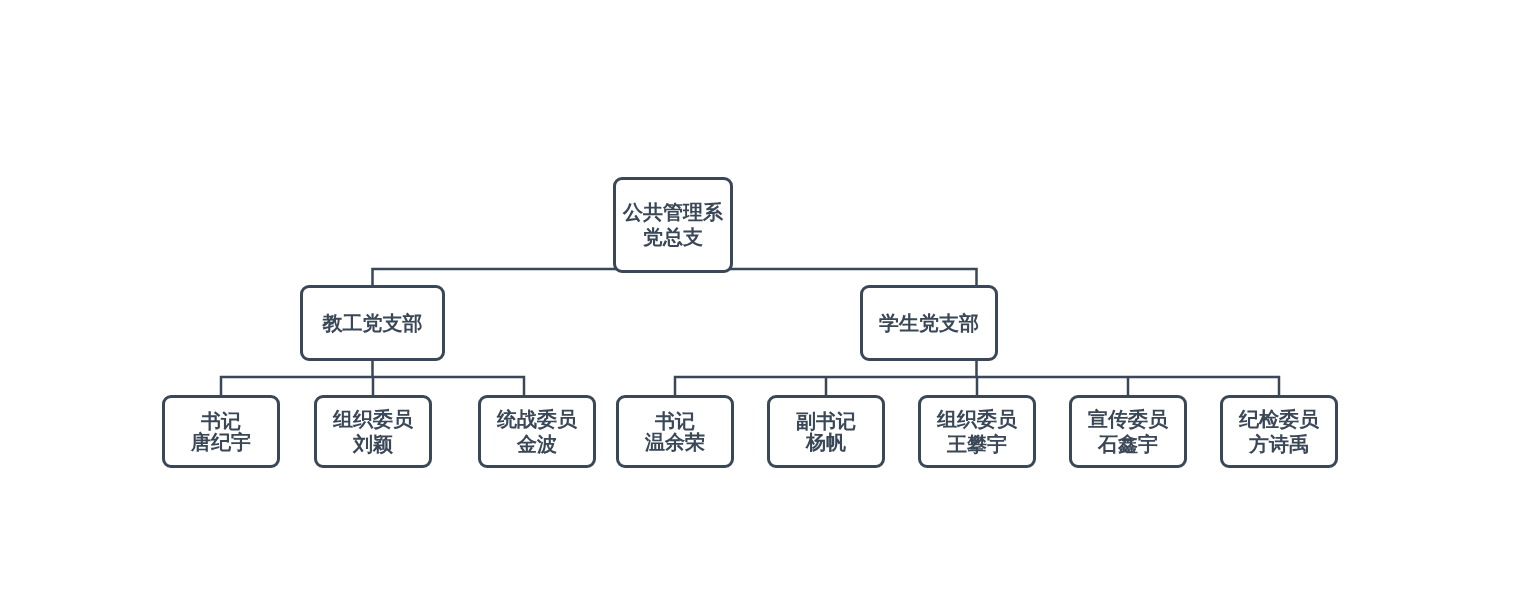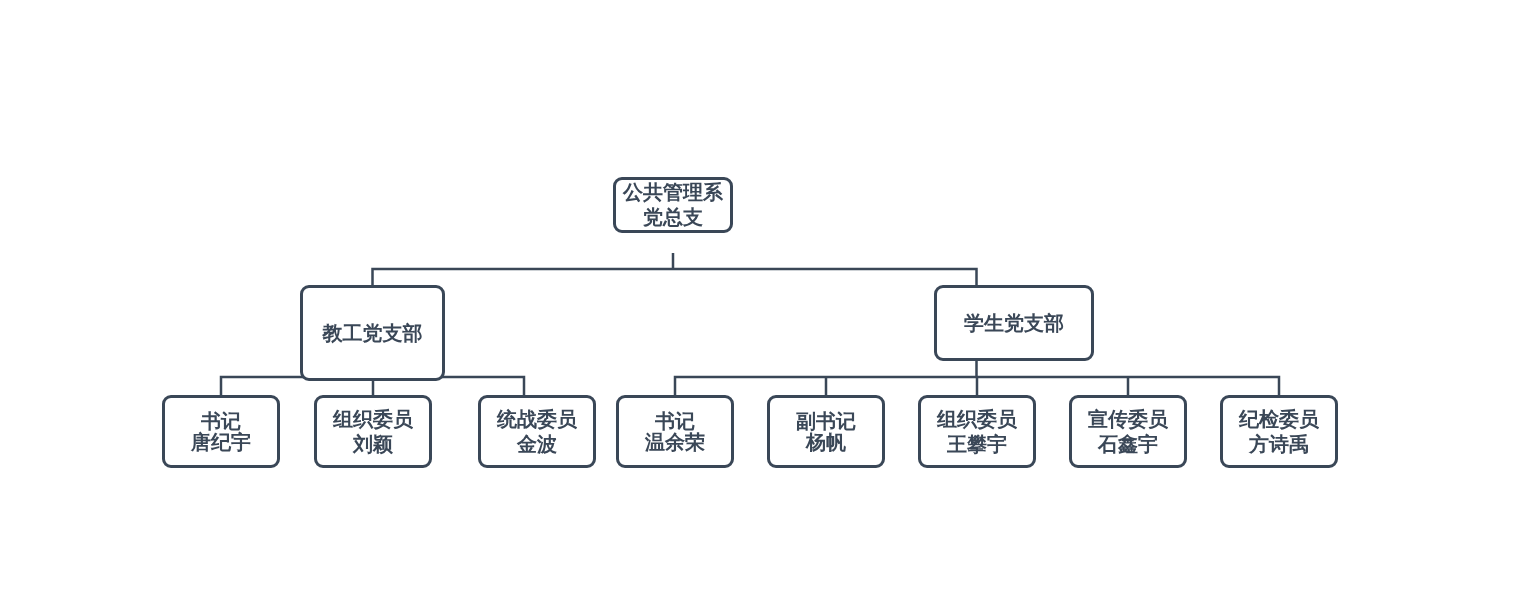--- a/index.html
+++ b/index.html
@@ -56,30 +56,30 @@
 <body>
 
 <div class="canvas">
 
   <svg class="connectors" width="1517" height="607" viewBox="0 0 1517 607" aria-hidden="true">
     <path d="M673 253 L673 269 M372.5 285 L372.5 269 L976.5 269 L976.5 285"></path>
     <path d="M372.5 361 L372.5 377 M221 395 L221 377 L524 377 L524 395 M373 377 L373 395"></path>
     <path d="M976.5 361 L976.5 377 M675 395 L675 377 L1279 377 L1279 395 M826 377 L826 395 M977 377 L977 395 M1128 377 L1128 395"></path>
   </svg>
 
-  <div class="node" style="left:613px; top:177px; width:120px; height:56px;">
+  <div class="node" style="left:613px; top:177px; width:120px; height:96px;">
     <span>公共管理系</span>
     <span>党总支</span>
   </div>
 
-  <div class="node" style="left:300px; top:285px; width:145px; height:96px;">
+  <div class="node" style="left:300px; top:285px; width:145px; height:76px;">
     <span>教工党支部</span>
   </div>
 
-  <div class="node" style="left:934px; top:285px; width:160px; height:76px;">
+  <div class="node" style="left:860px; top:285px; width:138px; height:76px;">
     <span>学生党支部</span>
   </div>
 
   <div class="node spread" style="left:162px; top:395px; width:118px; height:73px;">
     <span>书记</span>
     <span>唐纪宇</span>
   </div>
 
   <div class="node" style="left:314px; top:395px; width:118px; height:73px;">
     <span>组织委员</span>

